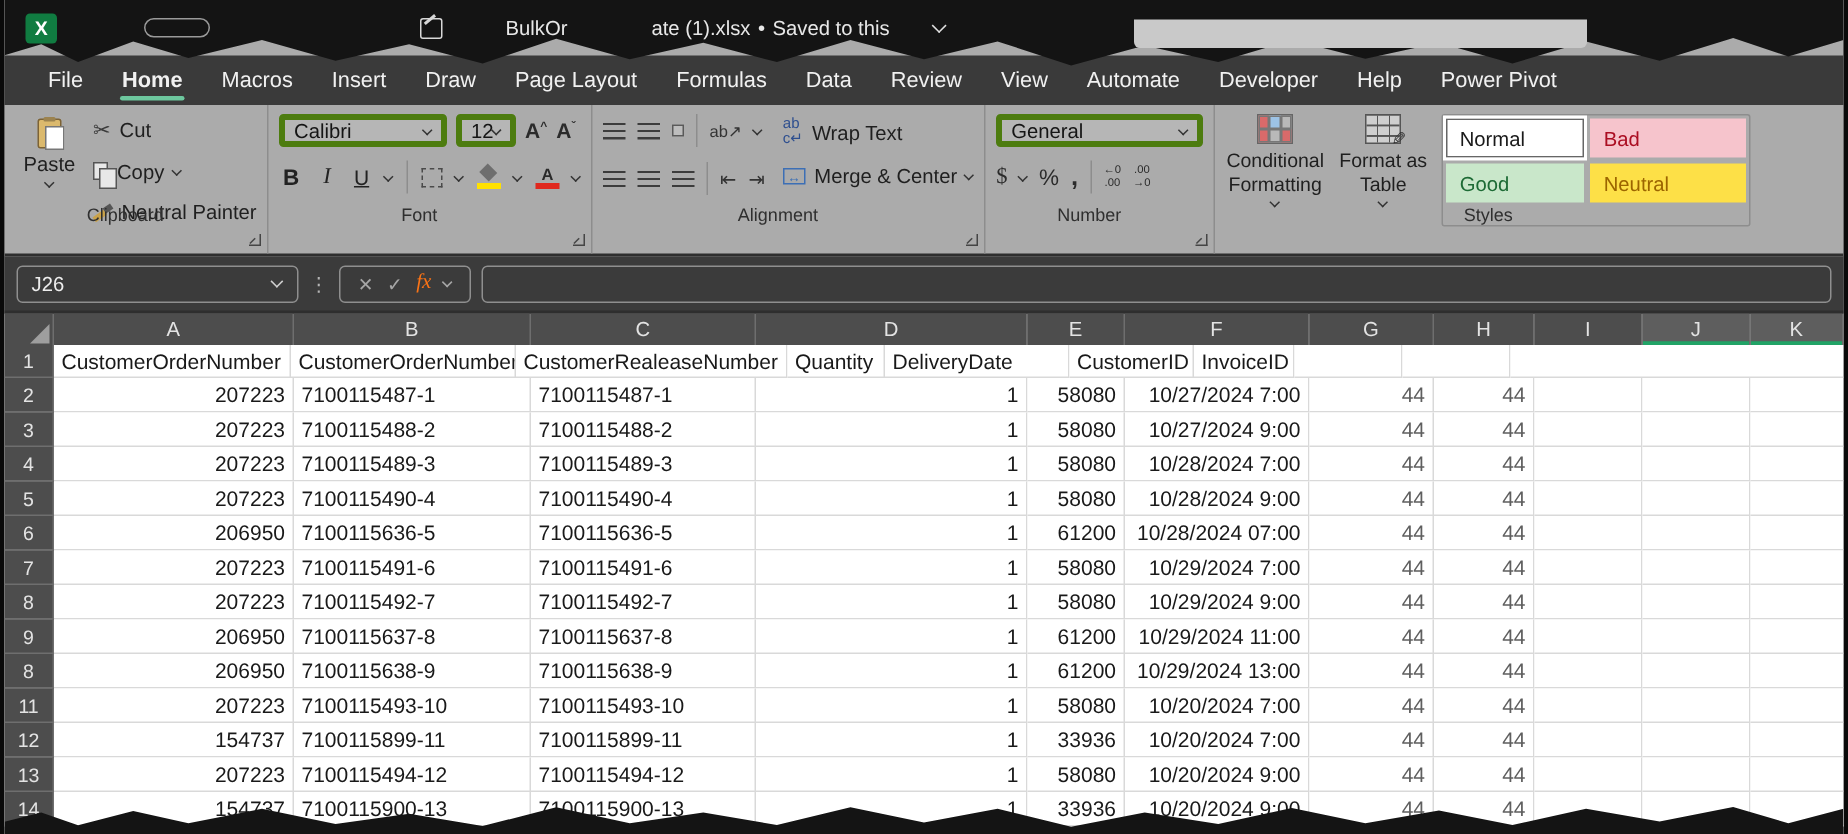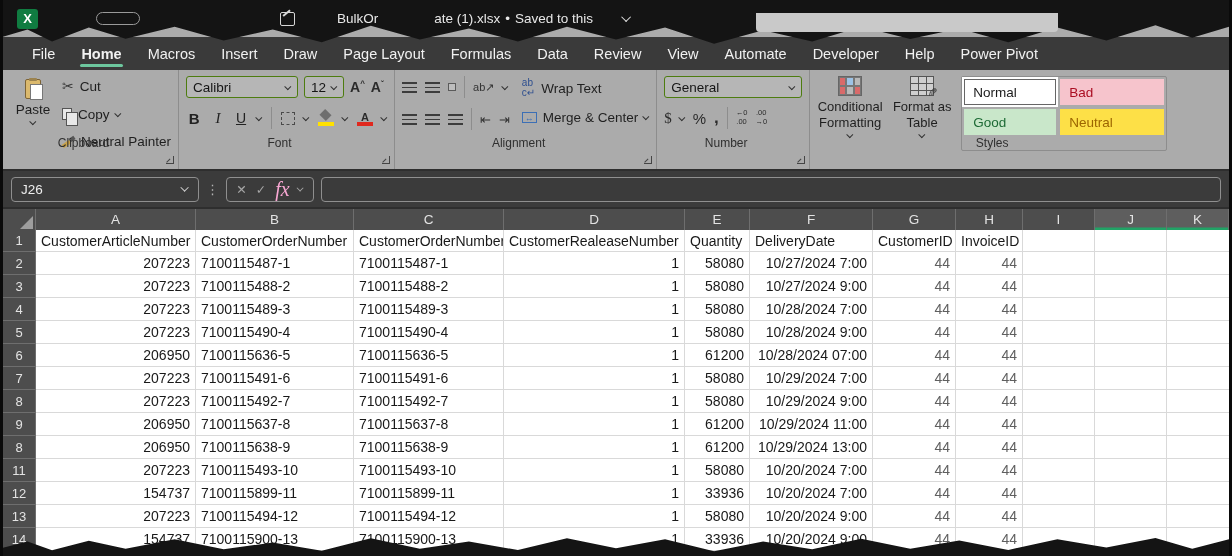--- a/index.html
+++ b/index.html
@@ -50,21 +50,21 @@
   .clipboard-ic::before { content:""; position:absolute; left:3px; top:-2px; width:8px; height:3px; background:#9c834f; border-radius:1px; }
   .clipboard-ic::after { content:""; position:absolute; right:-3px; bottom:-2px; width:11px; height:14px; background:#fff; border:1px solid #777; }
   .scissors { font-size:14px; color:#3a3a3a; }
   .copy-ic { width:10px; height:12px; border:1.2px solid #555; background:#e8e8e8; position:relative; }
   .copy-ic::after { content:""; position:absolute; left:2.5px; top:2.5px; width:10px; height:12px; border:1.2px solid #555; background:#e8e8e8; }
   .fp-ic { width:13px; height:12px; position:relative; }
   .fp-ic::before { content:""; position:absolute; left:0; top:6px; width:9px; height:4px; background:#c9a24a; transform:rotate(-35deg); }
   .fp-ic::after { content:""; position:absolute; right:0; top:1px; width:6px; height:4px; background:#555; transform:rotate(-35deg); }
 
   
-  .combo { height:22px; background:#b6b6b6; border:1px solid #4d7c0f; border-radius:3px; display:flex; align-items:center; justify-content:space-between; font-size:13.5px; color:#151515; padding:0 6px; }
+  .combo { height:22px; background:#b6b6b6; border:4px solid #4d7c0f; border-radius:3px; display:flex; align-items:center; justify-content:space-between; font-size:13.5px; color:#151515; padding:0 6px; }
   .fname { width:112px; } .fsize { width:40px; }
   .aA { font-size:14px; font-weight:bold; color:#2b2b2b; } .aA sup { font-size:8px; }
   .fmt-b { font-weight:bold; font-size:15px; width:16px; text-align:center; }
   .fmt-i { font-style:italic; font-family:"Liberation Serif",serif; font-size:15px; width:14px; text-align:center; }
   .fmt-u { font-size:14px; text-decoration:underline; width:14px; text-align:center; }
   .border-ic { width:14px; height:13px; border:1.3px dashed #4a4a4a; }
   .fill-ic { width:16px; height:15px; position:relative; }
   .fill-ic::before { content:""; position:absolute; left:3px; top:0; width:9px; height:8px; background:#6e6e6e; transform:rotate(45deg); }
   .fill-ic::after { content:""; position:absolute; left:0; bottom:0; width:16px; height:3.5px; background:#ffe100; }
   .fontcolor-ic { width:16px; height:15px; position:relative; font-size:11px; font-weight:bold; text-align:center; color:#2b2b2b; }
@@ -99,21 +99,21 @@
   .chipgrid { display:grid; grid-template-columns:92px 104px; grid-template-rows:26px 26px; gap:4px; padding:2px; border:1px solid #8d8d8d; border-radius:2px; }
   .chip { display:flex; align-items:center; padding:0 8px; font-size:13.5px; border:1px solid transparent; }
   .chip.selected { outline:2px solid #fff; border:1px solid #666; }
 
   
   .formularow { height:38px; background:#3b3b3b; display:flex; align-items:center; gap:7px; padding:0 8px; position:relative; z-index:3; border-bottom:2px solid #2e2e2e; }
   .namebox { width:188px; height:25px; border:1px solid #8f8f8f; border-radius:4px; color:#ededed; font-size:13.5px; display:flex; align-items:center; justify-content:space-between; padding:0 9px; }
   .namebox .chev { width:6px; height:6px; border-color:#cfcfcf; }
   .dots { color:#b5b5b5; font-size:13px; }
   .fxbox { width:88px; height:25px; border:1px solid #8f8f8f; border-radius:4px; display:flex; align-items:center; justify-content:center; gap:9px; color:#a6a6a6; font-size:12.5px; }
-  .fx { font-style:italic; font-family:"Liberation Serif",serif; color:#f9a8d4; font-size:20px; }
+  .fx { font-style:italic; font-family:"Liberation Serif",serif; color:#f97316; font-size:14px; }
   .fxbox .chev { width:5px; height:5px; border-color:#a6a6a6; }
   .fml-input { flex:1; height:25px; border:1px solid #8f8f8f; border-radius:4px; color:#eee; font-size:13.5px; padding:0 8px; }
 
   
   .sheet { position:relative; z-index:2; background:#fff; }
   .grow { display:flex; }
   .hcell { background:#4d4d4d; color:#e3e3e3; font-size:13.5px; display:flex; align-items:center; justify-content:center; border-right:1px solid #6e6e6e; flex-shrink:0; }
   .hcell.sel { background:#5e5e5e; box-shadow:inset 0 -2.5px 0 #21a366; }
   .colhdr-row { height:21px; }
   .corner { background:#4d4d4d; width:33px; flex-shrink:0; position:relative; border-right:1px solid #6e6e6e; }
@@ -333,21 +333,20 @@
         <div class="hcell" style="width: 65px;">E</div>
         <div class="hcell" style="width: 123px;">F</div>
         <div class="hcell" style="width: 83px;">G</div>
         <div class="hcell" style="width: 67px;">H</div>
         <div class="hcell" style="width: 72px;">I</div>
         <div class="hcell sel" style="width: 72px;">J</div>
         <div class="hcell sel" style="flex: 1 1 0%;">K</div>
       </div>
       <div class="grow hdrrow" style="height: 22px;">
         <div class="rnum">1</div>
-        <div class="cell" style="width: 160px;">CustomerArticleNumber</div>
         <div class="cell" style="width: 158px;">CustomerOrderNumber</div>
         <div class="cell" style="width: 150px;">CustomerOrderNumber</div>
         <div class="cell" style="width: 181px;">CustomerRealeaseNumber</div>
         <div class="cell" style="width: 65px;">Quantity</div>
         <div class="cell" style="width: 123px;">DeliveryDate</div>
         <div class="cell" style="width: 83px;">CustomerID</div>
         <div class="cell" style="width: 67px;">InvoiceID</div>
         <div class="cell" style="width: 72px;"></div>
         <div class="cell" style="width: 72px;"></div>
         <div class="cell fill" style="flex: 1 1 0%;"></div>

